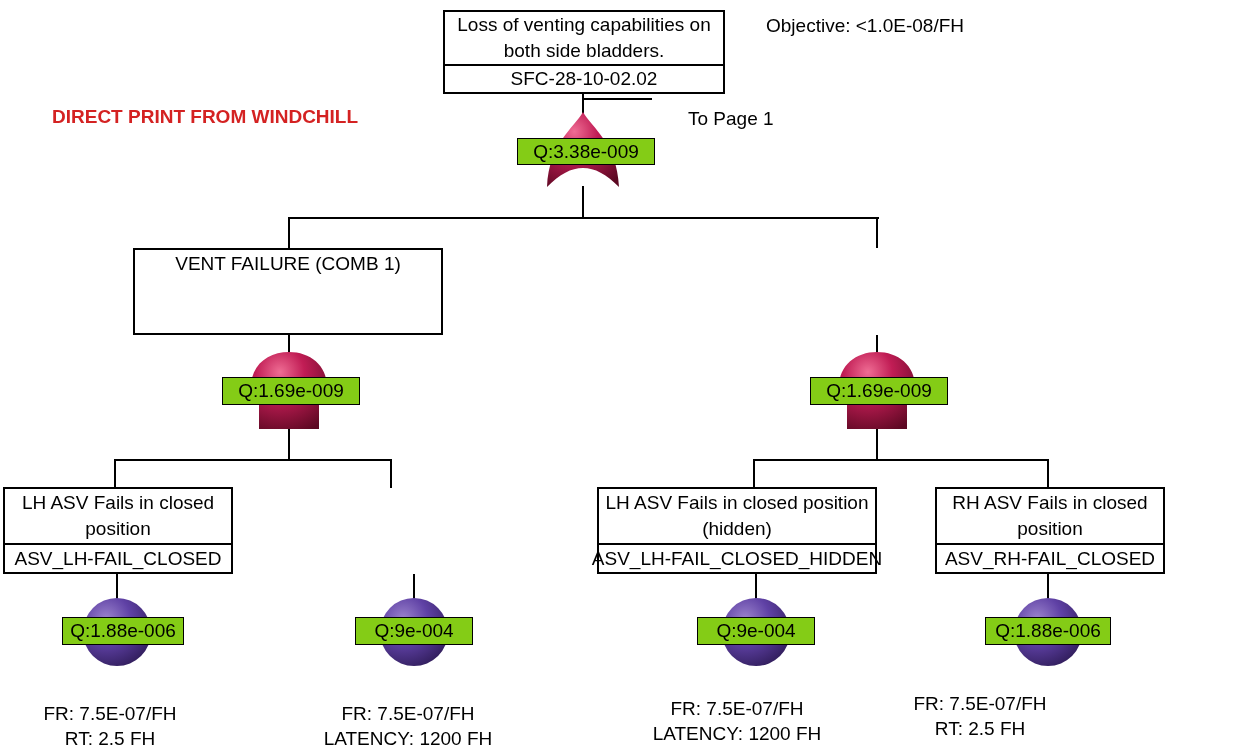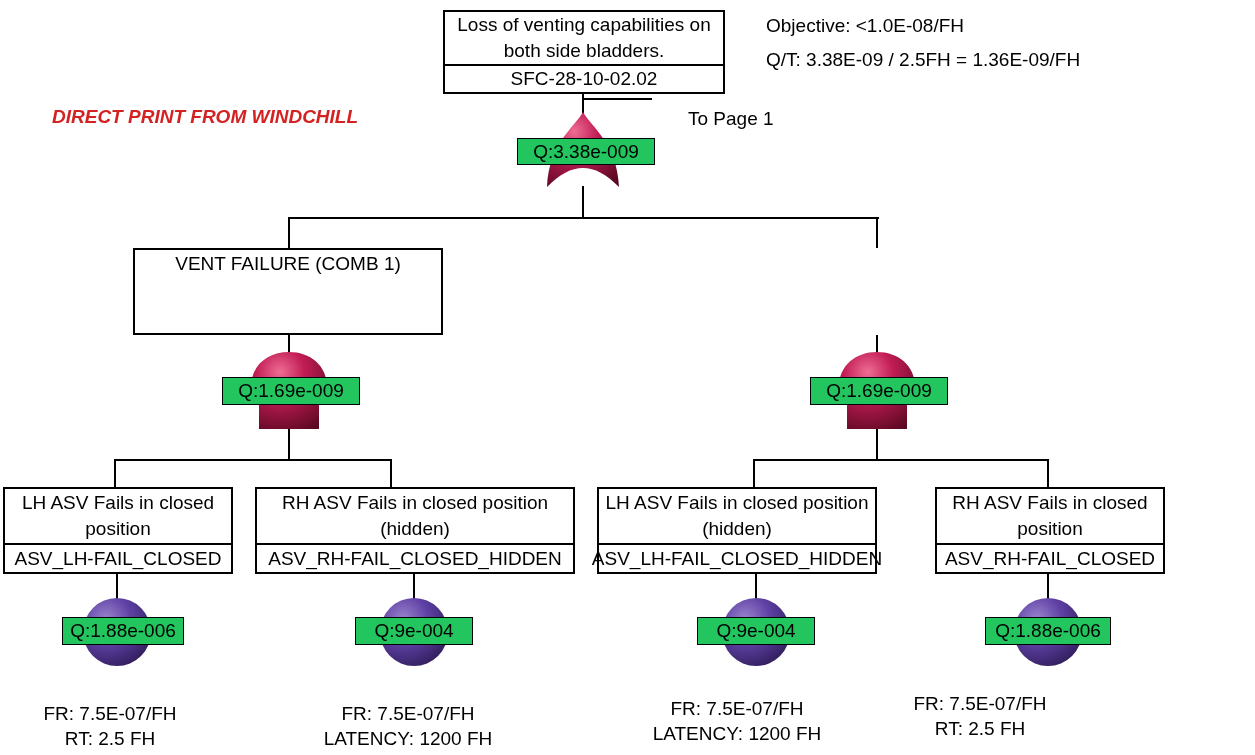--- a/index.html
+++ b/index.html
@@ -33,42 +33,41 @@
     box-sizing:border-box;
     height:27px;
     display:flex;align-items:center;justify-content:center;
     line-height:24px;
     white-space:nowrap;
   }
   .qlabel{
     position:absolute;
     box-sizing:border-box;
     border:1.5px solid #000;
-    background:#22c55e;
+    background:#84cc16;
     font-size:19px;
     display:flex;align-items:center;justify-content:center;
     z-index:5;
     white-space:nowrap;
   }
   .gate{position:absolute;z-index:3;}
   .ann{
     position:absolute;
     font-size:19px;
     line-height:25px;
     text-align:center;
     z-index:2;
     white-space:nowrap;
   }
   .watermark{
     position:absolute;
     left:52px;top:106px;
     font-size:19px;font-weight:700;
     color:#d42222;
     z-index:2;
-    font-style:italic;
   }
   .objective{
     position:absolute;
     left:766px;top:9px;
     font-size:19px;line-height:34px;
     z-index:2;
     white-space:nowrap;
   }
   .transfer{
     position:absolute;
@@ -93,21 +92,20 @@
         <stop offset="0%" stop-color="#9a82cc"></stop>
         <stop offset="45%" stop-color="#5f41a5"></stop>
         <stop offset="100%" stop-color="#2e1b57"></stop>
       </radialGradient>
     </defs>
   </svg>
 
   <div class="watermark">DIRECT PRINT FROM WINDCHILL</div>
   <div class="objective">
     <div>Objective: &lt;1.0E-08/FH</div>
-    <div>Q/T: 3.38E-09 / 2.5FH = 1.36E-09/FH</div>
   </div>
   <div class="transfer">To Page 1</div>
 
   <div class="line" style="left:582px;top:94px;width:2px;height:22px"></div>
   <div class="line" style="left:582px;top:98px;width:70px;height:2px"></div>
   <div class="line" style="left:582px;top:186px;width:2px;height:32px"></div>
   <div class="line" style="left:289px;top:217px;width:590px;height:2px"></div>
   <div class="line" style="left:288px;top:217px;width:2px;height:31px"></div>
   <div class="line" style="left:876px;top:217px;width:2px;height:31px"></div>
   <div class="line" style="left:288px;top:335px;width:2px;height:18px"></div>
@@ -154,24 +152,20 @@
   </div>
   <svg class="gate" style="left:81px;top:596px" width="72" height="72" viewBox="0 0 72 72">
     <circle cx="36" cy="36" r="34" fill="url(#gradSphere)"></circle>
   </svg>
   <div class="qlabel" style="left:62px;top:617px;width:122px;height:28px">Q:1.88e-006</div>
   <div class="ann" style="left:10px;top:701px;width:200px">
     <div>FR: 7.5E-07/FH</div>
     <div>RT: 2.5 FH</div>
   </div>
 
-  <div class="ebox" style="left:255px;top:487px;width:320px;height:87px">
-    <div class="desc">RH ASV Fails in closed position (hidden)</div>
-    <div class="name">ASV_RH-FAIL_CLOSED_HIDDEN</div>
-  </div>
   <svg class="gate" style="left:378px;top:596px" width="72" height="72" viewBox="0 0 72 72">
     <circle cx="36" cy="36" r="34" fill="url(#gradSphere)"></circle>
   </svg>
   <div class="qlabel" style="left:355px;top:617px;width:118px;height:28px">Q:9e-004</div>
   <div class="ann" style="left:308px;top:701px;width:200px">
     <div>FR: 7.5E-07/FH</div>
     <div>LATENCY: 1200 FH</div>
   </div>
 
   <div class="ebox" style="left:597px;top:487px;width:280px;height:87px">

